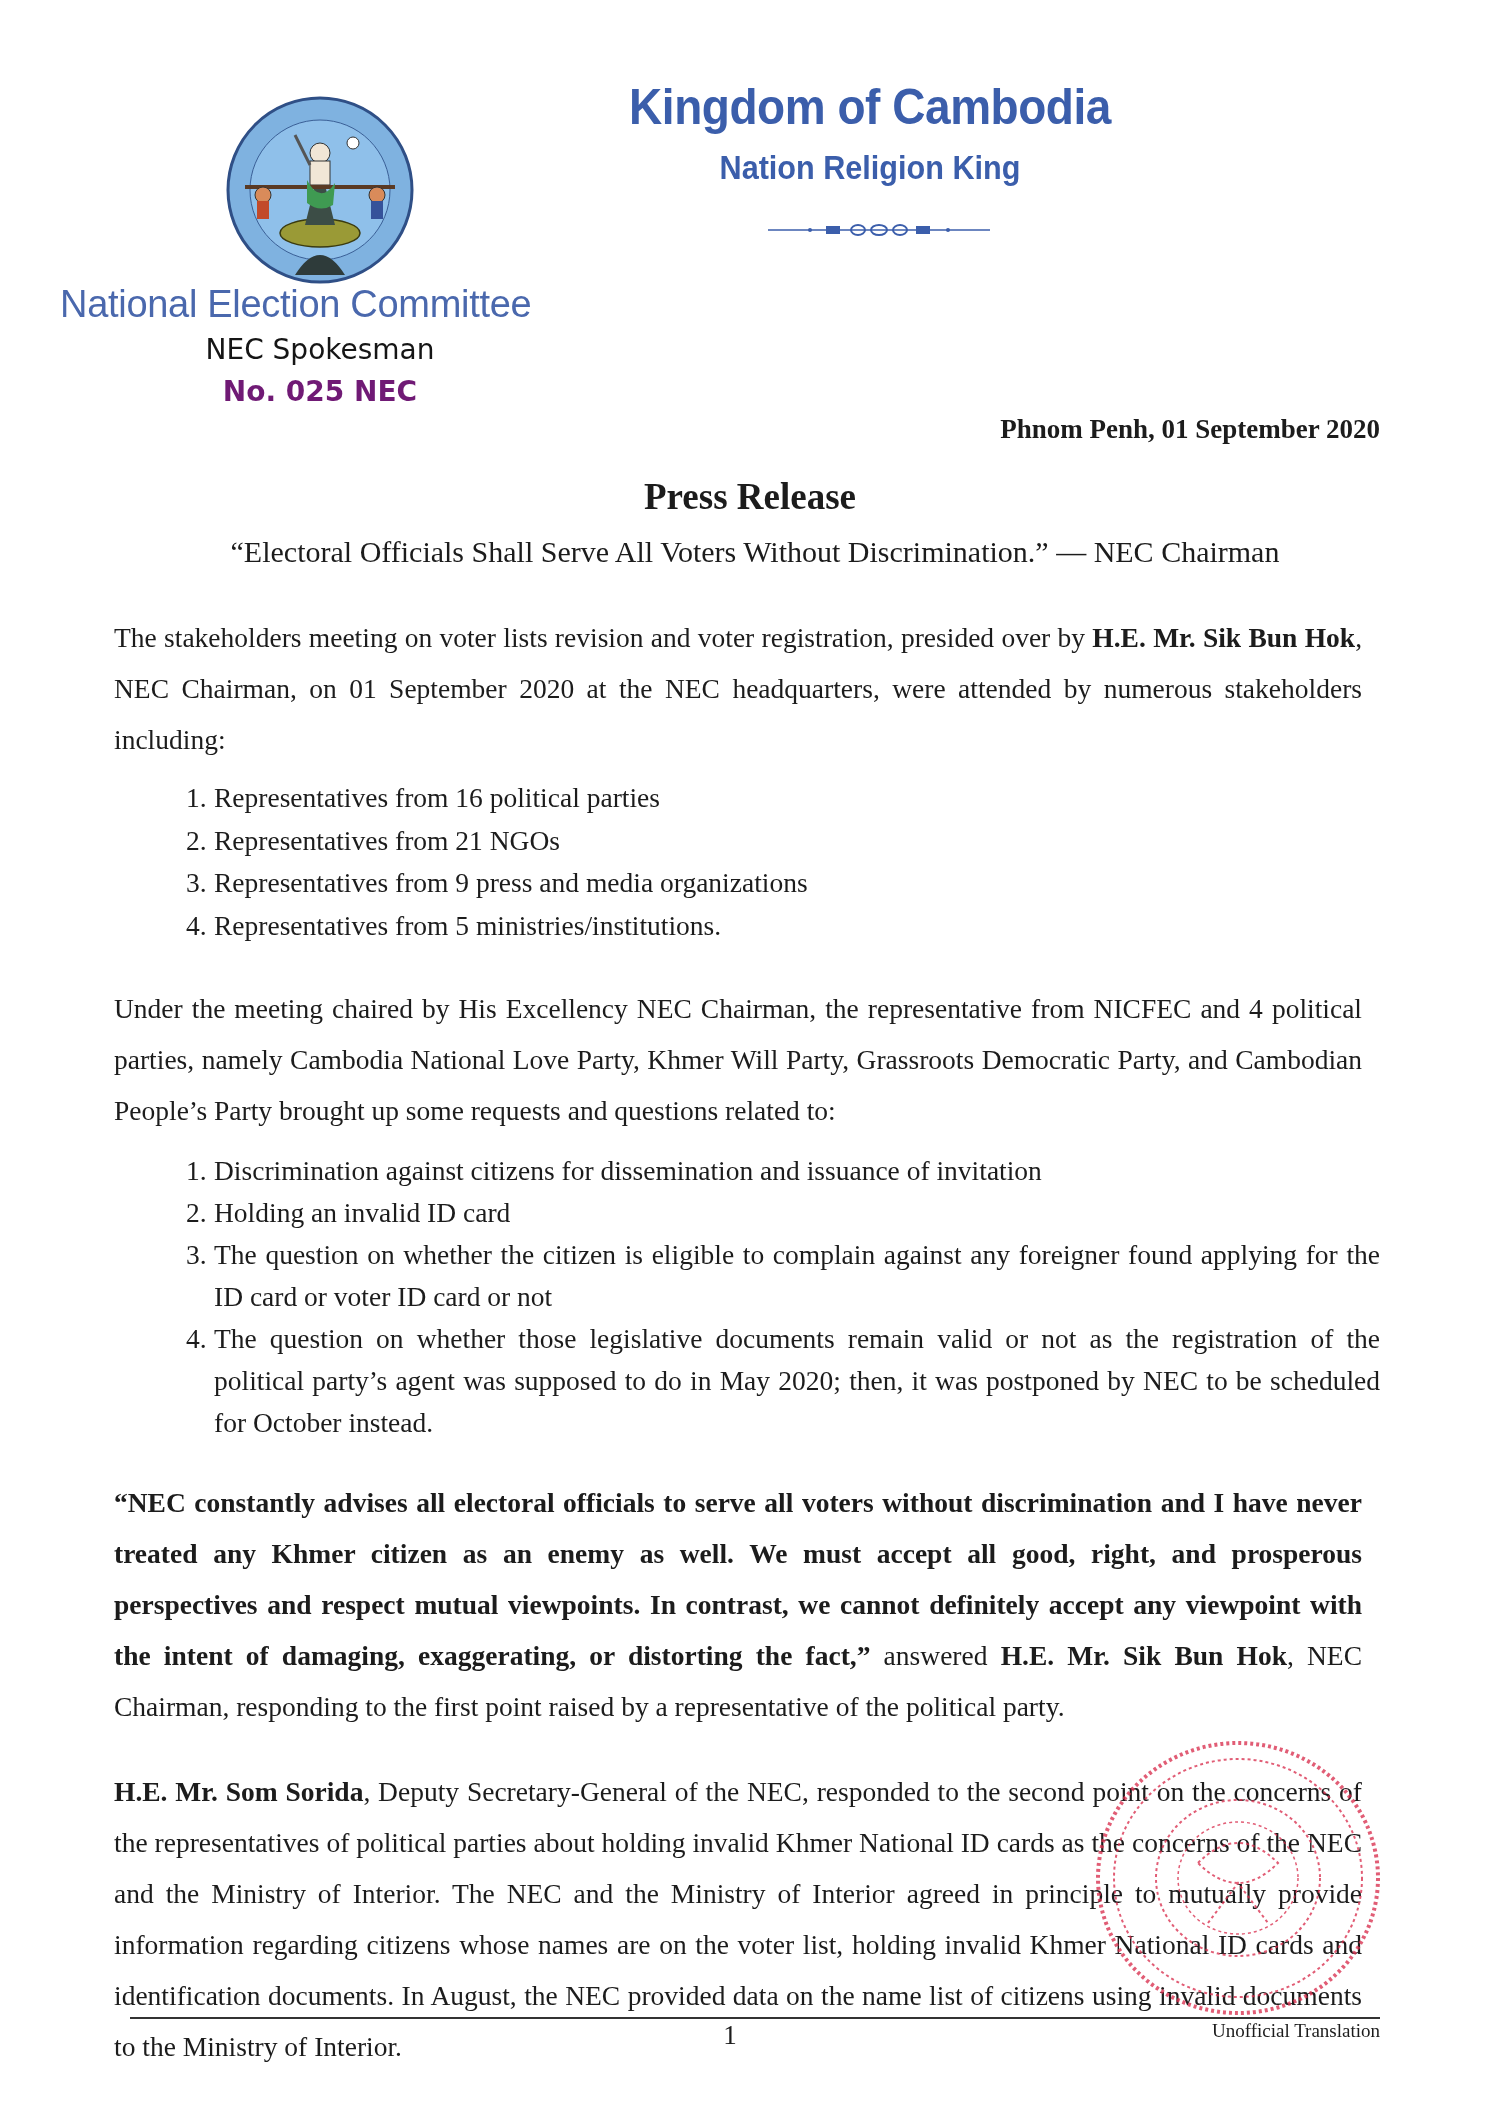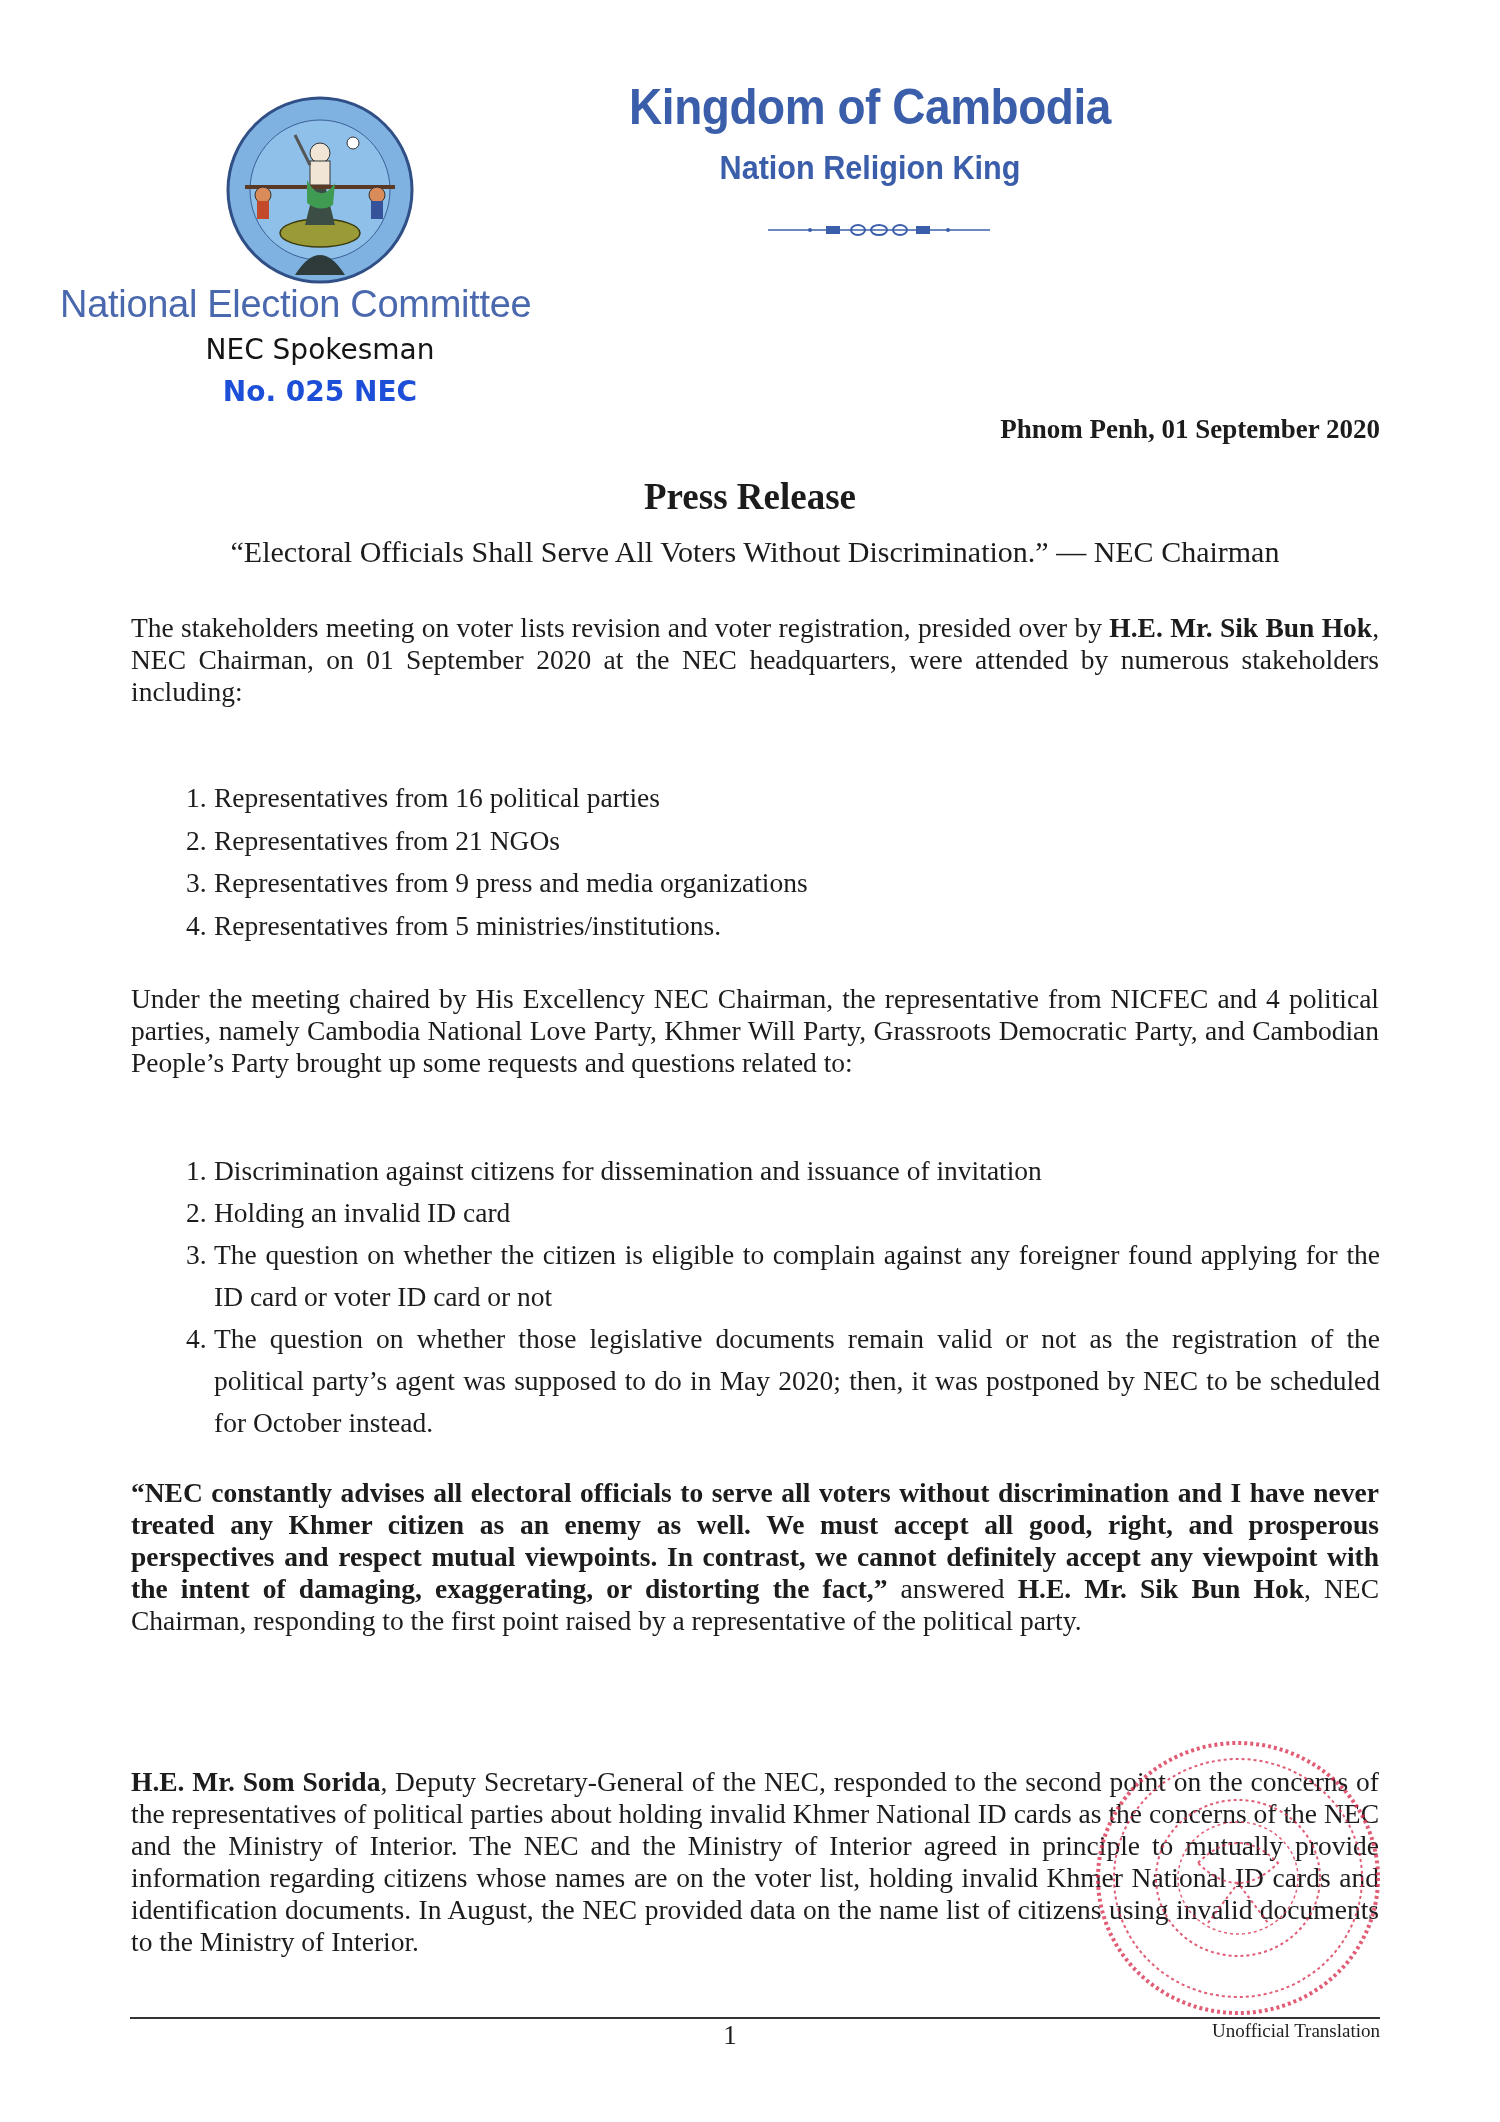--- a/index.html
+++ b/index.html
@@ -16,27 +16,27 @@
     font-size: 50px; letter-spacing: -0.5px; transform: scaleX(0.92); transform-origin: center; }
   .motto { left: 560px; top: 148px; width: 620px; text-align: center;
     font-family: "Liberation Sans", sans-serif; font-weight: bold; color: #3b5eab;
     font-size: 34px; transform: scaleX(0.9); transform-origin: center; }
   .ornament { left: 768px; top: 222px; width: 222px; height: 16px; }
   .nec-name { left: 60px; top: 283px; width: 560px;
     font-family: "Liberation Sans", sans-serif; color: #4a68ad; font-size: 38px; letter-spacing: -0.3px; }
   .spokes { left: 150px; top: 333px; width: 340px; text-align: center;
     font-family: "DejaVu Sans", sans-serif; font-weight: normal; font-size: 28px; color: #151515; }
   .docno { left: 150px; top: 375px; width: 340px; text-align: center;
-    font-family: "DejaVu Sans", sans-serif; font-weight: bold; font-size: 28px; color: #1d4ed8; }
+    font-family: "DejaVu Sans", sans-serif; font-weight: bold; font-size: 28px; color: #701a75; }
 
   .dateline { right: 120px; top: 414px; font-weight: bold; font-size: 27px; }
   .pr-title { left: 0; width: 1500px; top: 475px; text-align: center; font-weight: bold; font-size: 37px; }
   .headline { left: 130px; width: 1250px; top: 535px; text-align: center; font-weight: normal; font-size: 30px; white-space: nowrap; }
 
-  .para { left: 131px; width: 1248px; font-size: 27.5px; line-height: 32px; text-align: justify; text-align-last: left; }
+  .para { left: 114px; width: 1248px; font-size: 27.5px; line-height: 51px; text-align: justify; text-align-last: left; }
   .list { left: 186px; width: 1194px; margin: 0; padding: 0; list-style: none; font-size: 27.5px; }
   .list li { position: relative; padding-left: 28px; text-align: justify; }
   .list li .num { position: absolute; left: 0; top: 0; }
   .list.attend li { line-height: 42.5px; }
   .list.requests li { line-height: 42px; }
   .b { font-weight: bold; }
 
   .seal { left: 1088px; top: 1733px; width: 300px; height: 290px; pointer-events: none; opacity: 0.78; }
 
   .footer-rule { left: 130px; top: 2017px; width: 1250px; height: 0; border-top: 2px solid #333; }

